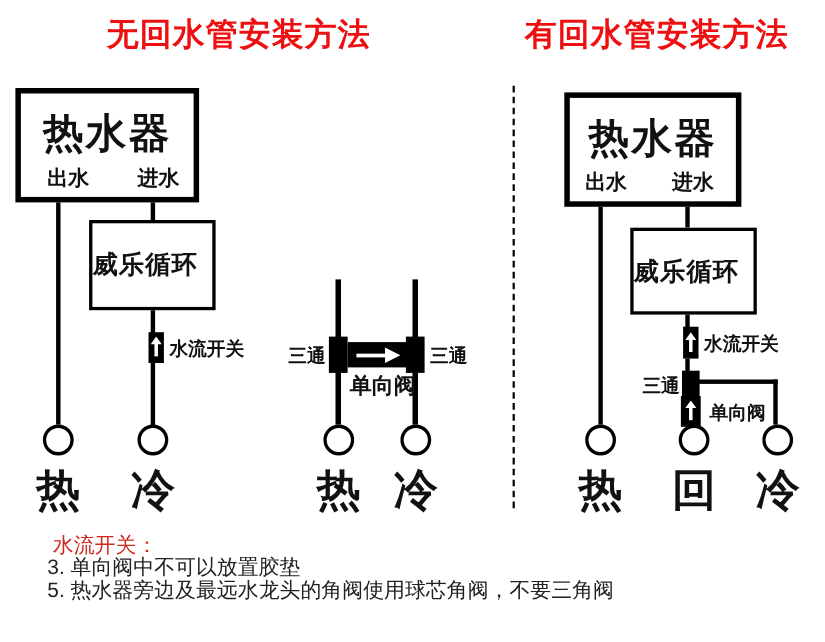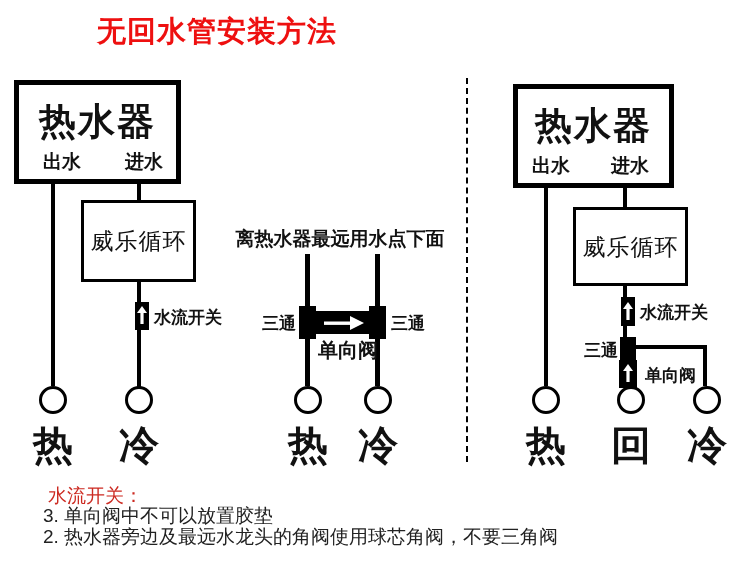--- a/index.html
+++ b/index.html
@@ -6,21 +6,21 @@
   #canvas{
     position:relative;width:750px;height:584px;background:#ffffff;overflow:hidden;
     font-family:"Liberation Sans","DejaVu Sans",sans-serif;color:#111;
   }
   .abs{position:absolute;}
   .title{font-size:29px;font-weight:bold;color:#ee1010;text-align:center;letter-spacing:1px;white-space:nowrap;}
   .box{position:absolute;background:#fff;border:5px solid #000;box-sizing:border-box;}
   .box-thin{position:absolute;background:#fff;border:3px solid #000;box-sizing:border-box;}
   .heater-text{position:absolute;left:0;right:0;top:12px;text-align:center;font-size:37px;font-weight:bold;letter-spacing:2px;white-space:nowrap;}
   .port-label{position:absolute;bottom:4px;font-size:19px;font-weight:bold;white-space:nowrap;}
-  .pump-text{position:absolute;left:0;right:0;top:50%;transform:translateY(-50%);text-align:center;font-size:23px;font-weight:normal;letter-spacing:1px;white-space:nowrap;}
+  .pump-text{position:absolute;left:0;right:0;top:50%;transform:translateY(-50%);font-size:23px;font-weight:bold;letter-spacing:1px;white-space:nowrap;}
   .pipe-v{position:absolute;width:4px;background:#000;}
   .pipe-v5{position:absolute;width:5px;background:#000;}
   .pipe-h{position:absolute;height:4px;background:#000;}
   .blk{position:absolute;background:#000;display:flex;align-items:center;justify-content:center;}
   .small-label{position:absolute;font-size:17px;font-weight:bold;white-space:nowrap;}
   .mid-title{position:absolute;font-size:19px;font-weight:bold;text-align:center;white-space:nowrap;}
   .valve-label{position:absolute;font-size:20px;font-weight:bold;text-align:center;white-space:nowrap;}
   .circle{position:absolute;width:28px;height:28px;border:3px solid #000;border-radius:50%;background:#fff;box-sizing:border-box;}
   .tap-label{position:absolute;width:60px;text-align:center;font-size:40px;font-weight:bold;white-space:nowrap;}
   .divider{position:absolute;border-left:2px dashed #000;width:0;}
@@ -57,21 +57,20 @@
   </div>
   <div class="small-label" style="left:154px;top:306px;">水流开关</div>
 
   <div class="pipe-v" style="left:137px;top:330px;height:57px;"></div>
 
   <div class="circle" style="left:39px;top:386px;"></div>
   <div class="circle" style="left:125px;top:386px;"></div>
   <div class="tap-label" style="left:23px;top:418px;">热</div>
   <div class="tap-label" style="left:109px;top:418px;">冷</div>
 
-  <div class="mid-title" style="left:233px;top:226px;width:214px;">离热水器最远用水点下面</div>
 
   <div class="pipe-v5" style="left:305px;top:254px;height:132px;"></div>
   <div class="pipe-v5" style="left:375px;top:254px;height:132px;"></div>
 
   <div class="blk" style="left:299px;top:306px;width:17px;height:33px;"></div>
   <div class="blk" style="left:316px;top:311px;width:54px;height:23px;">
     <svg width="44" height="16" viewBox="0 0 44 16">
       <rect x="3" y="6.5" width="28" height="3.4" fill="#fff"></rect>
         <polygon points="29,1 43,8 29,15" fill="#fff"></polygon>
     </svg>
@@ -82,20 +81,21 @@
   <div class="small-label" style="left:391px;top:312px;">三通</div>
   <div class="valve-label" style="left:313px;top:337px;width:70px;">单向阀</div>
 
   <div class="circle" style="left:294px;top:386px;"></div>
   <div class="circle" style="left:364px;top:386px;"></div>
   <div class="tap-label" style="left:278px;top:418px;">热</div>
   <div class="tap-label" style="left:348px;top:418px;">冷</div>
 
   <div class="divider" style="left:466px;top:78px;height:384px;"></div>
 
+  <div class="abs title" style="left:468px;top:12px;width:258px;">有回水管安装方法</div>
 
   <div class="box" style="left:513px;top:84px;width:161px;height:104px;">
     <div class="heater-text">热水器</div>
     <div class="port-label" style="left:14px;">出水</div>
     <div class="port-label" style="left:93px;">进水</div>
   </div>
 
   <div class="pipe-v" style="left:544px;top:188px;height:198px;"></div>
   <div class="pipe-v" style="left:623px;top:188px;height:19px;"></div>
 
@@ -131,15 +131,15 @@
 
   <div class="circle" style="left:532px;top:386px;"></div>
   <div class="circle" style="left:617px;top:386px;"></div>
   <div class="circle" style="left:693px;top:386px;"></div>
   <div class="tap-label" style="left:516px;top:418px;">热</div>
   <div class="tap-label" style="left:601px;top:418px;">回</div>
   <div class="tap-label" style="left:677px;top:418px;">冷</div>
 
   <div class="notes-heading" style="left:48px;top:483px;">水流开关：</div>
   <div class="notes-item" style="left:43px;top:503px;">3. 单向阀中不可以放置胶垫</div>
-  <div class="notes-item" style="left:43px;top:524px;">2. 热水器旁边及最远水龙头的角阀使用球芯角阀，不要三角阀</div>
+  <div class="notes-item" style="left:43px;top:524px;">5. 热水器旁边及最远水龙头的角阀使用球芯角阀，不要三角阀</div>
 
 </div>
 
 </body></html>

